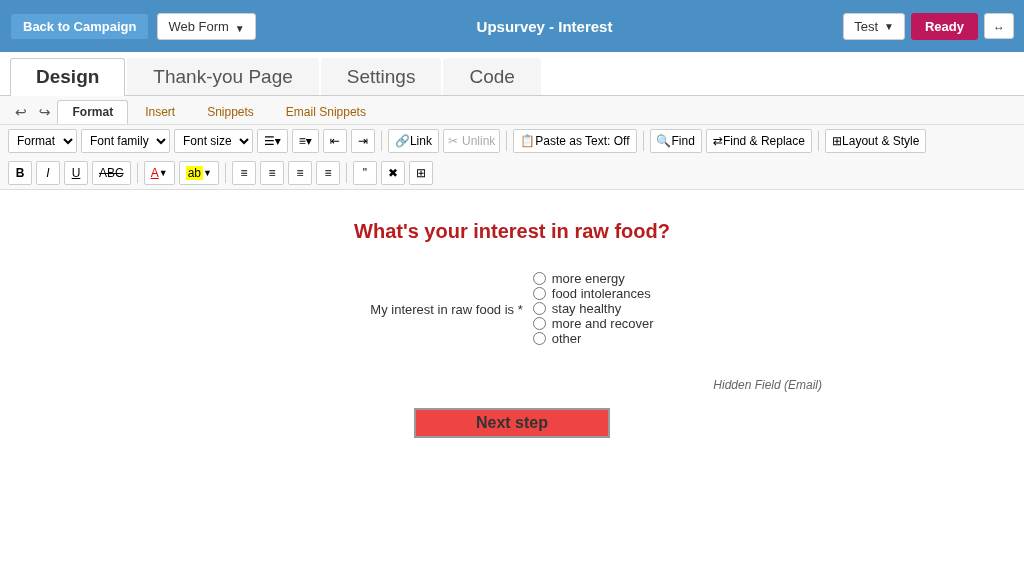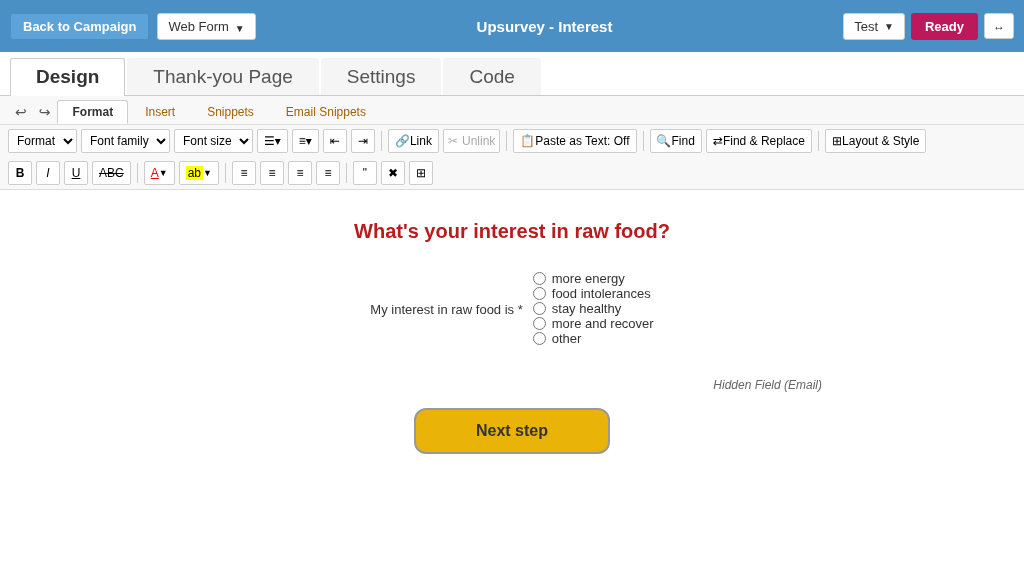--- a/index.html
+++ b/index.html
@@ -115,22 +115,22 @@
     }
     .radio-group { display: flex; flex-direction: column; text-align: left; }
     .radio-item { display: flex; align-items: center; gap: 6px; font-size: 13px; }
     .radio-item input[type="radio"] { margin: 0; }
 
     .hidden-field {
       font-size: 12px; color: #666; font-style: italic; text-align: right;
       margin-bottom: 16px;
     }
     .next-btn {
-      background: #eab308; border: 2px solid #999; border-radius: 12px;
-      padding: 12px 60px; font-size: 16px; font-weight: bold; cursor: pointer;
+      background: #ef4444; border: 2px solid #999; border-radius: 0;
+      padding: 4px 60px; font-size: 16px; font-weight: bold; cursor: pointer;
       color: #333;
     }
 
     .chevron { font-size: 10px; margin-left: 2px; }
   </style>
 </head>
 <body>
 
 <div class="top-bar">
   <div style="display:flex;align-items:center;gap:8px;">

